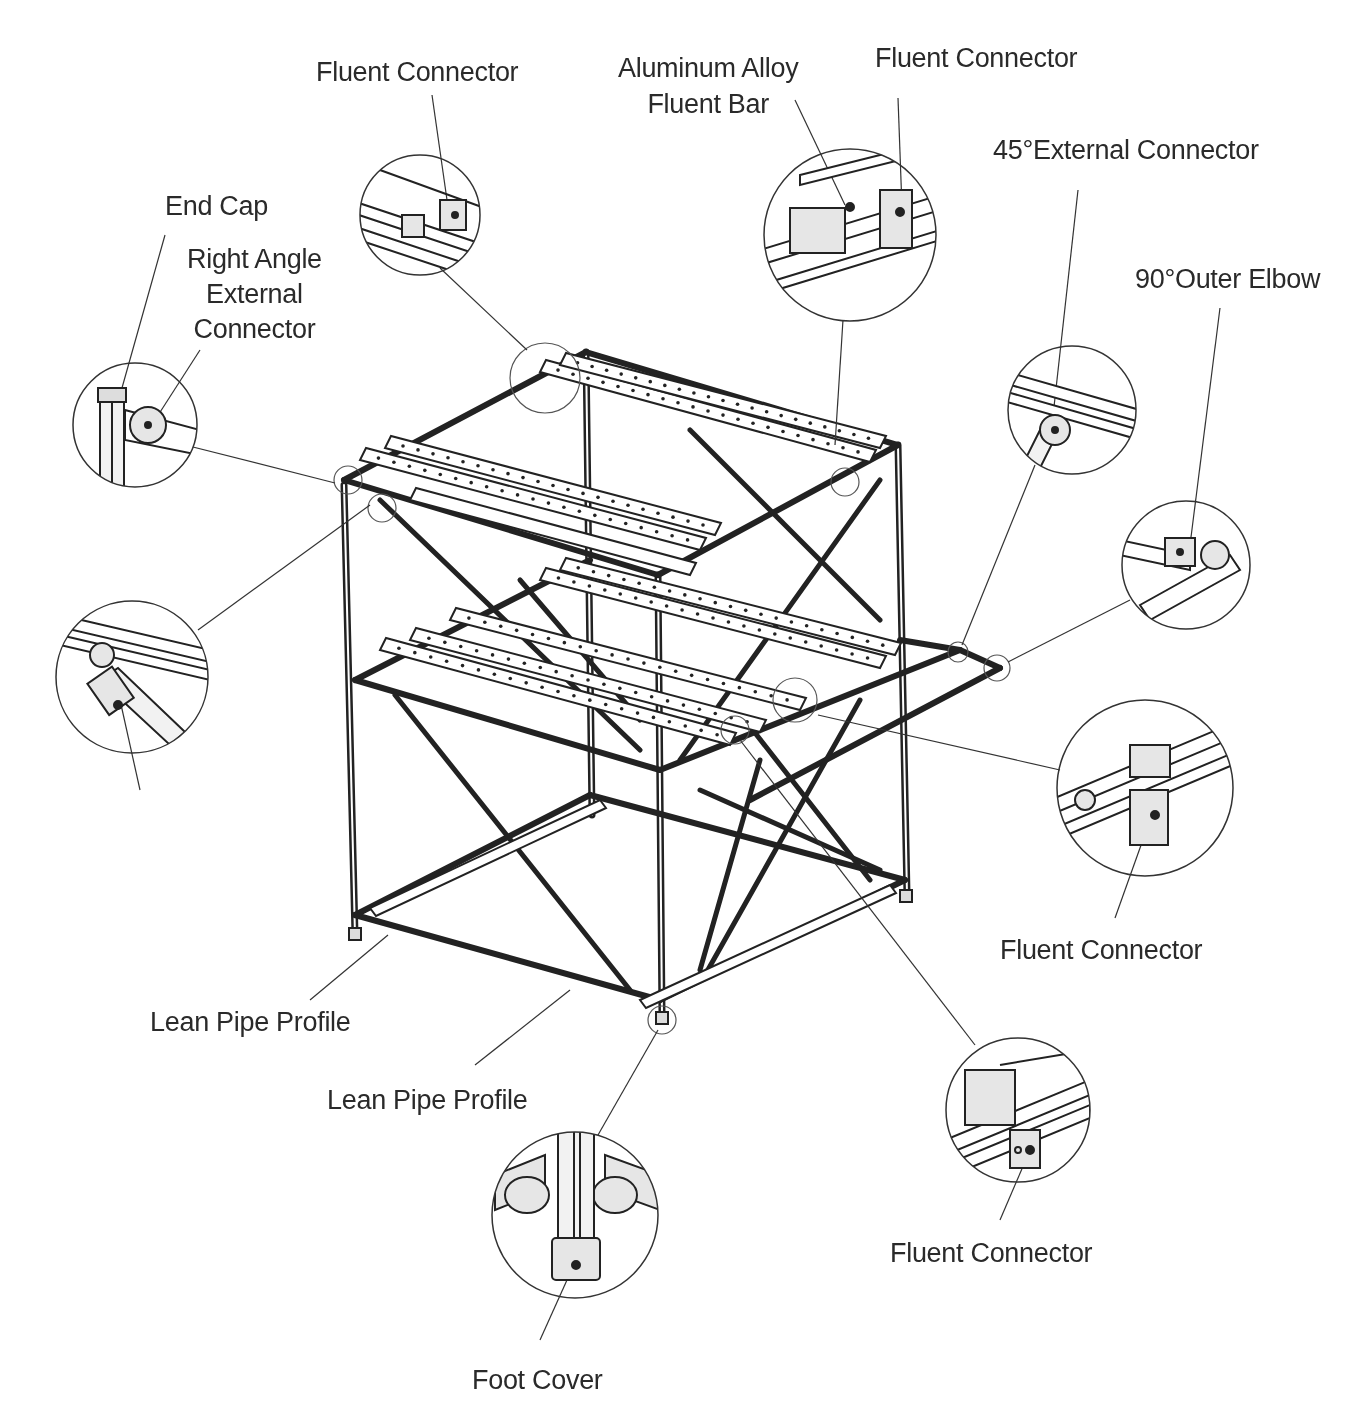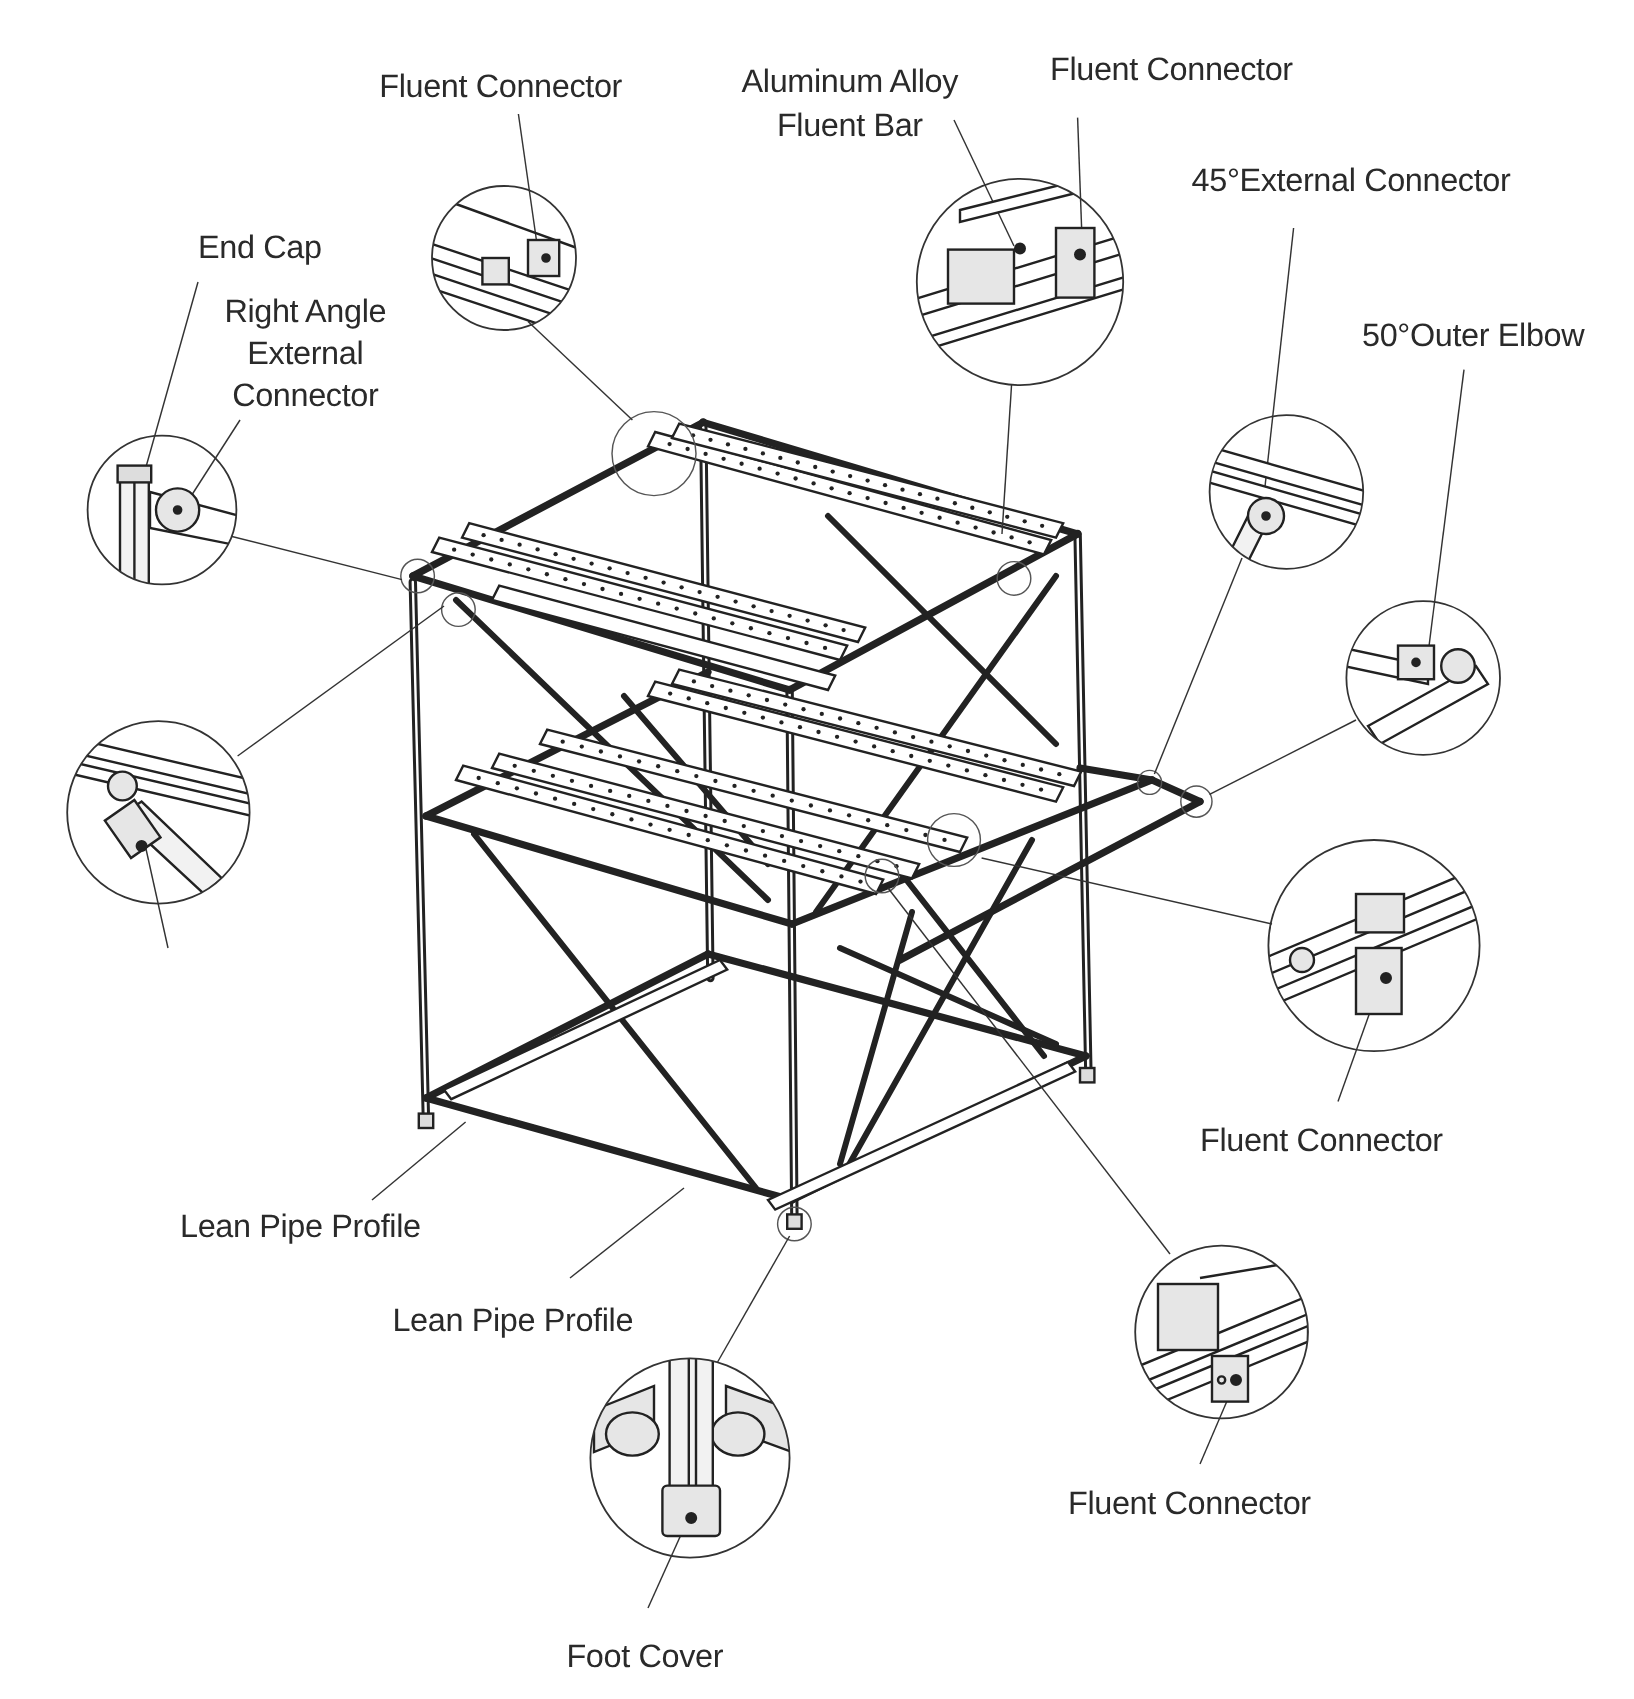--- a/index.html
+++ b/index.html
@@ -478,21 +478,21 @@
 </div>
 <div class="lbl" style="left:187px; top:242px; line-height:35px;">
   <span>Right Angle</span>
   <span>External</span>
   <span>Connector</span>
 </div>
 <div class="lbl" style="left:993px; top:132px;">
   <span>45°External Connector</span>
 </div>
 <div class="lbl" style="left:1135px; top:261px;">
-  <span>50°Outer Elbow</span>
+  <span>90°Outer Elbow</span>
 </div>
 <div class="lbl" style="left:34px; top:810px;">
 </div>
 <div class="lbl" style="left:1000px; top:932px;">
   <span>Fluent Connector</span>
 </div>
 <div class="lbl" style="left:150px; top:1004px;">
   <span>Lean Pipe Profile</span>
 </div>
 <div class="lbl" style="left:327px; top:1082px;">

